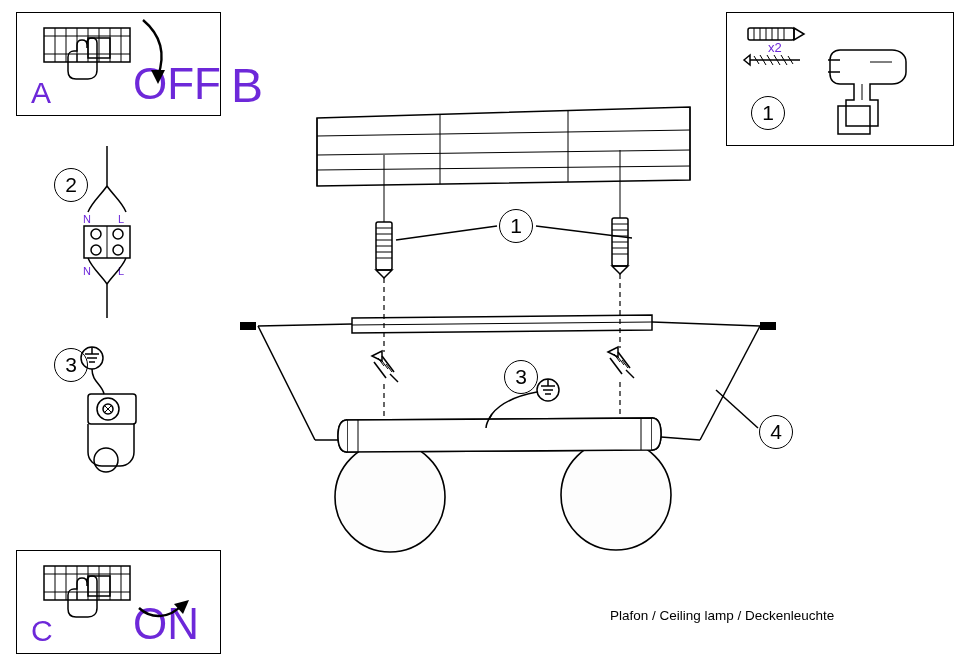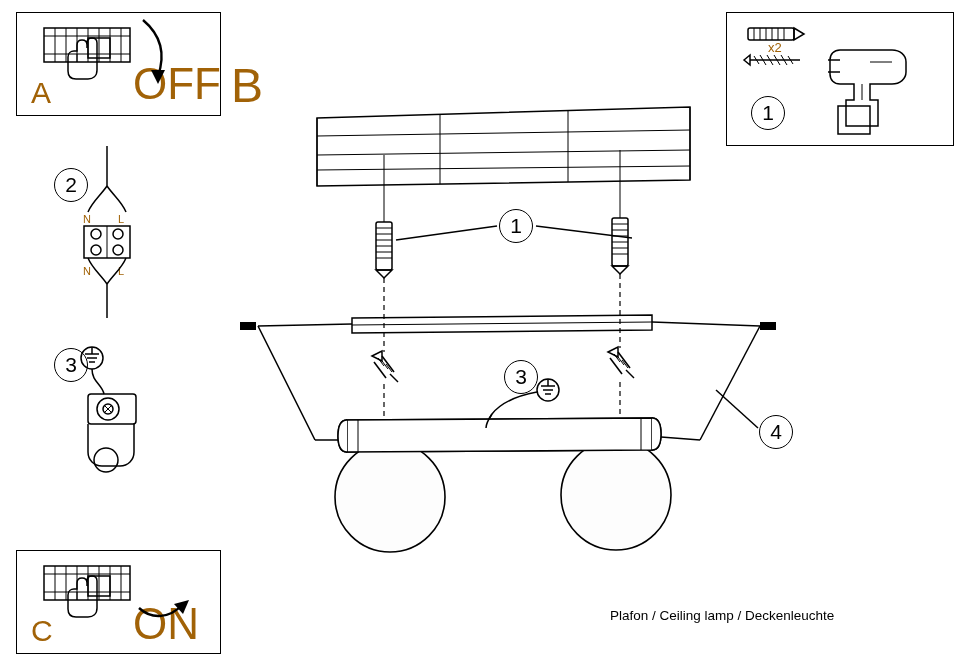--- a/index.html
+++ b/index.html
@@ -21,21 +21,21 @@
   .panel {
     position: absolute;
     border: 1.6px solid #000;
     box-sizing: border-box;
     background: #fff;
   }
   .lbl {
     position: absolute;
     font-size: 26px;
     line-height: 1;
-    color: #a16207;
+    color: #6d28d9;
   }
   .lbl.big {
     font-size: 44px;
     font-weight: 400;
   }
   .lbl.med {
     font-size: 30px;
     font-weight: 400;
   }
   .circle-num {

